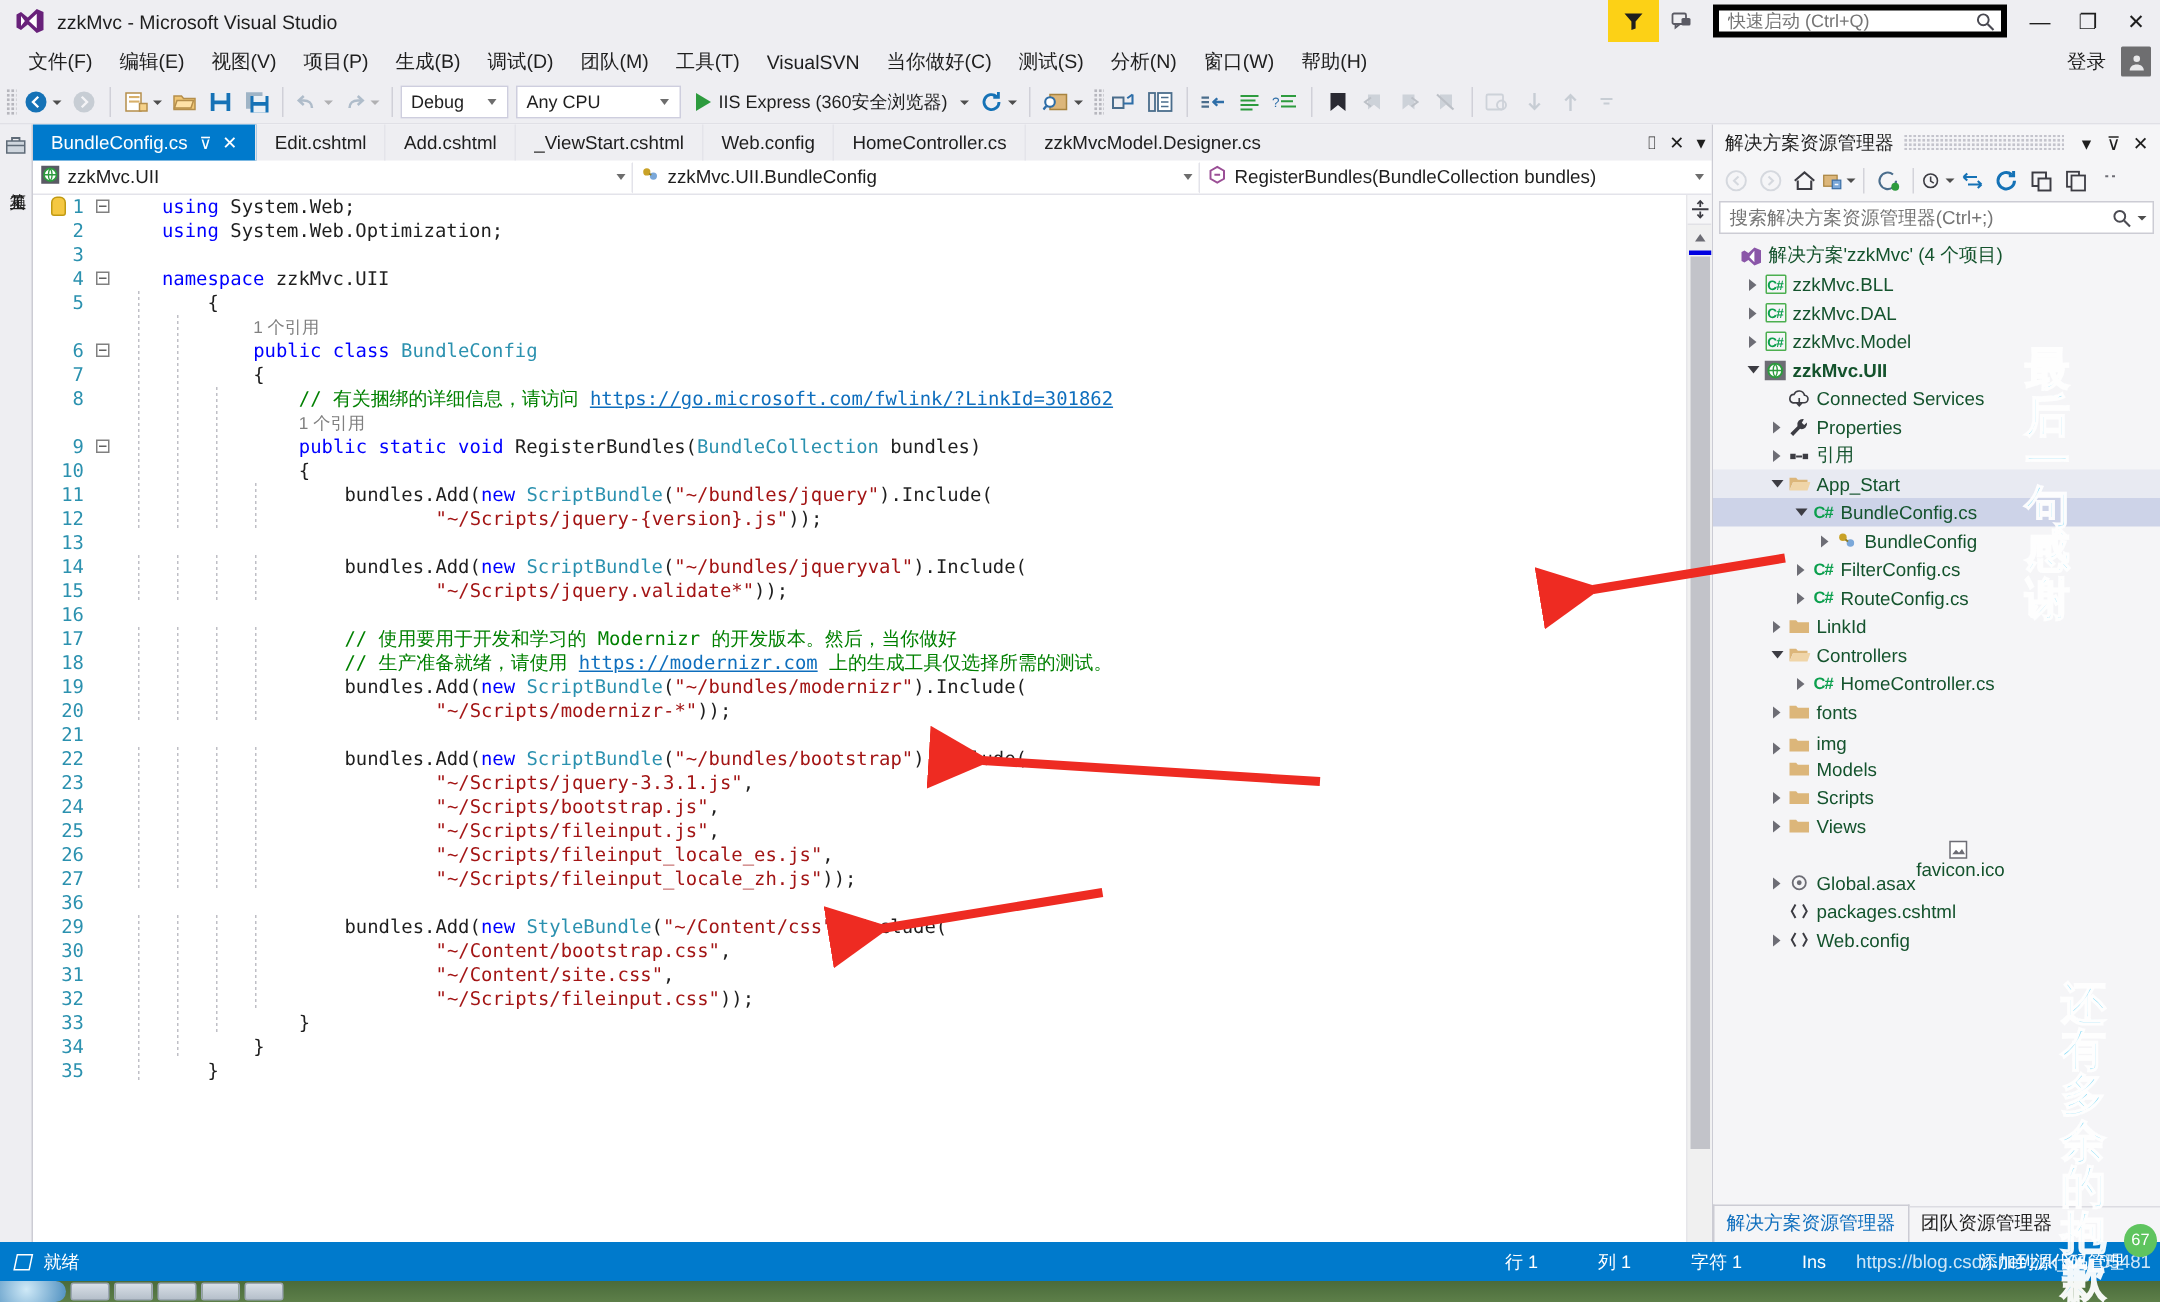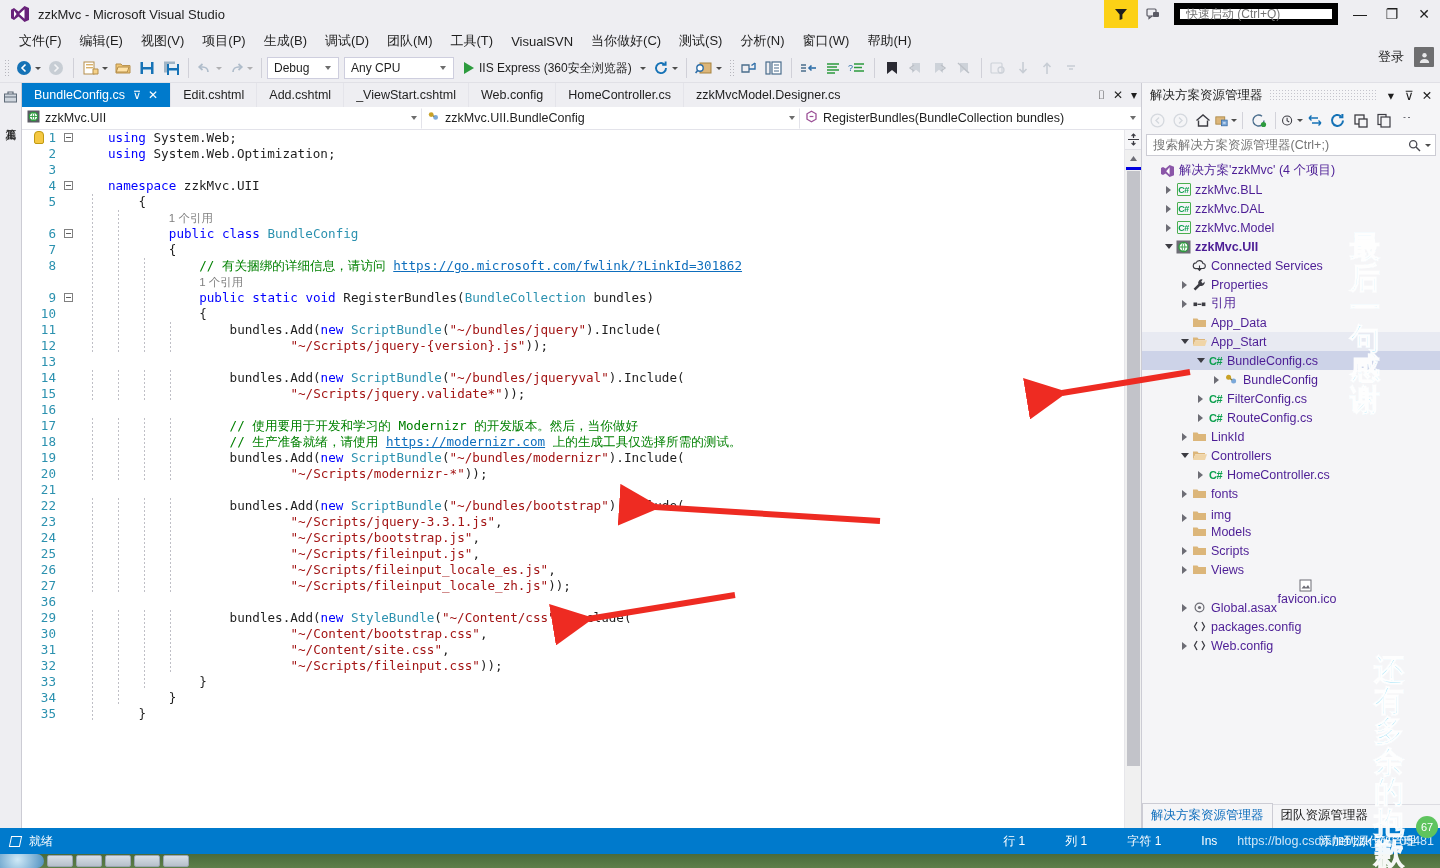--- a/index.html
+++ b/index.html
@@ -13,29 +13,29 @@
   #app { position:relative; width:1440px; height:868px; }
 
   
   .titlebar { height:28px; display:flex; align-items:center; background:#eeeef2; position:relative; }
   .vs-logo { width:20px; height:20px; margin:0 8px 0 10px; position:relative; flex:0 0 auto;}
   .vs-logo svg { display:block; }
   .title-text { font-size:13px; color:#1e1e1e; }
   .tb-right { position:absolute; right:0; top:0; height:28px; display:flex; align-items:center; }
   .feedback-btn { width:34px; height:28px; background:#fcd116; display:flex; align-items:center; justify-content:center; }
   .icon-btn { width:30px; height:28px; display:flex; align-items:center; justify-content:center; cursor:default; }
-  .quicklaunch { width:164px; height:22px; border:6px solid #000000; background:#fff; display:flex; align-items:center;
+  .quicklaunch { width:196px; height:22px; border:4px solid #000000; background:#fff; display:flex; align-items:center;
                  padding:0 4px 0 6px; margin:0 6px; }
   .quicklaunch input { border:0; outline:0; flex:1; font-size:12px; font-family:"Liberation Sans",sans-serif; color:#717171; background:transparent; }
   .win-btn { width:32px; height:28px; display:flex; align-items:center; justify-content:center; font-size:14px; color:#1e1e1e; }
 
   
   .menubar { height:26px; display:flex; align-items:center; padding-left:10px; background:#eeeef2; position:relative;}
   .menu-item { padding:3px 9px; font-size:13px; color:#1e1e1e; white-space:nowrap; }
-  .menu-right { position:absolute; right:6px; top:16px; height:26px; display:flex; align-items:center; gap:10px;}
+  .menu-right { position:absolute; right:6px; top:0; height:26px; display:flex; align-items:center; gap:10px;}
   .signin { font-size:13px; color:#1e1e1e; }
   .acct-icon { width:20px;height:20px;background:#6e6e70;display:flex;align-items:center;justify-content:center;border-radius:1px;}
 
   
   .toolbar { height:29px; display:flex; align-items:center; background:#eeeef2; padding-left:4px; border-bottom:1px solid #e0e0e6; }
   .grip { width:7px; height:18px; margin-right:2px;
           background-image:radial-gradient(circle, #b6b6bd 1px, transparent 1px);
           background-size:3px 3px; }
   .tbtn { height:24px; min-width:24px; display:flex; align-items:center; justify-content:center; padding:0 3px; }
   .tbtn.dis { opacity:.38; }
@@ -105,21 +105,21 @@
   .sol-search { height:22px; margin:1px 4px 3px 4px; border:1px solid #ccccd4; background:#fff; display:flex; align-items:center; padding:0 4px 0 6px;}
   .sol-search input { flex:1; border:0; outline:0; font-size:12.5px; font-family:"Liberation Sans",sans-serif; color:#555; background:transparent;}
   .tree { flex:1; overflow:hidden; font-size:12.5px; background:#f5f5f7; padding-top:2px; }
   .trow { height:19px; display:flex; align-items:center; white-space:nowrap; padding-right:4px;}
   .trow.sel { background:#cdd3e8; }
   .trow.sel2 { background:#e8eaf2; }
   .tw { width:13px; display:flex; align-items:center; justify-content:center; flex:0 0 auto;}
   .arr-r { width:0;height:0;border-top:4px solid transparent;border-bottom:4px solid transparent;border-left:5px solid #6d6d75;}
   .arr-d { width:0;height:0;border-left:4px solid transparent;border-right:4px solid transparent;border-top:5px solid #3c3c43;}
   .ticon { width:17px; display:flex; align-items:center; justify-content:center; flex:0 0 auto; margin-right:3px;}
-  .tlabel { color:#4c1d95; }
+  .tlabel { color:#14532d; }
   .tlabel.b { font-weight:bold; }
   .cs-badge{font-size:9px;color:#0b9f4d;font-weight:bold;letter-spacing:-0.5px;}
   .cs-box{width:14px;height:13px;border:1.3px solid #4caf50;display:flex;align-items:center;justify-content:center;border-radius:1px;}
   .sol-tabs { height:24px; display:flex; align-items:flex-end; border-top:1px solid #dcdce2; background:#f5f5f7;}
   .sol-tab { padding:3px 8px 4px 8px; font-size:12.5px; }
   .sol-tab.active { color:#0e6ebd; border:1px solid #ccccd4; border-bottom:0; background:#f5f5f7;}
 
   
   .statusbar { position:absolute; left:0; bottom:14px; width:1440px; height:26px; background:#007acc; color:#fff;
                display:flex; align-items:center; font-size:12px; }
@@ -699,29 +699,20 @@
             </span>
             <span class="ticon">
               <svg width="15" height="14" viewBox="0 0 15 14">
                 <rect x="1.5" y="5.5" width="3.6" height="3.6" fill="#3c3c43"></rect>
                 <rect x="9.8" y="5.5" width="3.6" height="3.6" fill="#3c3c43"></rect>
                 <path d="M5.4 7.3h4" stroke="#3c3c43" stroke-width="1.3"></path>
               </svg>
             </span>
             <span class="tlabel">引用</span>
           </div>
-          <div class="trow" style="padding-left: 36px;">
-            <span class="tw"></span>
-            <span class="ticon">
-              <svg width="15" height="13" viewBox="0 0 15 13">
-                <path d="M1 2.5h4.4l1.2 1.4H14V11H1z" fill="#dcb67a"></path>
-              </svg>
-            </span>
-            <span class="tlabel">App_Data</span>
-          </div>
           <div class="trow sel2" style="padding-left: 36px;">
             <span class="tw">
               <span class="arr-d"></span>
             </span>
             <span class="ticon">
               <svg width="15" height="13" viewBox="0 0 15 13">
                 <path d="M1 2.5h4.4l1.2 1.4H13v1.4H3.4L1 11z" fill="#dcb67a"></path>
                 <path d="M3.4 5.3H15L13 11H1z" fill="#f0d5a8"></path>
               </svg>
             </span>
@@ -874,21 +865,21 @@
             </span>
             <span class="tlabel">Global.asax</span>
           </div>
           <div class="trow" style="padding-left: 36px;">
             <span class="tw"></span>
             <span class="ticon">
               <svg width="13" height="13" viewBox="0 0 13 13">
                 <path d="M4 2 1.5 6.5 4 11M9 2l2.5 4.5L9 11" fill="none" stroke="#3c3c43" stroke-width="1.3"></path>
               </svg>
             </span>
-            <span class="tlabel">packages.config</span>
+            <span class="tlabel">packages.cshtml</span>
           </div>
           <div class="trow" style="padding-left: 36px;">
             <span class="tw">
               <span class="arr-r"></span>
             </span>
             <span class="ticon">
               <svg width="13" height="13" viewBox="0 0 13 13">
                 <path d="M4 2 1.5 6.5 4 11M9 2l2.5 4.5L9 11" fill="none" stroke="#3c3c43" stroke-width="1.3"></path>
               </svg>
             </span>

